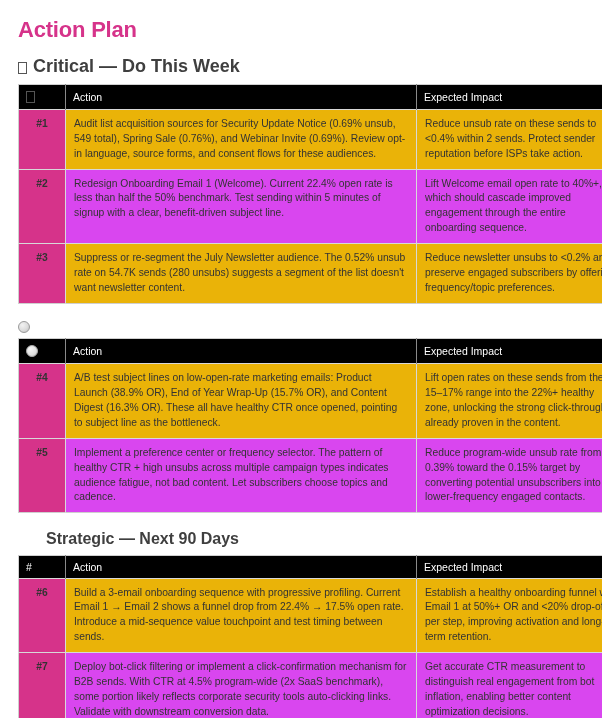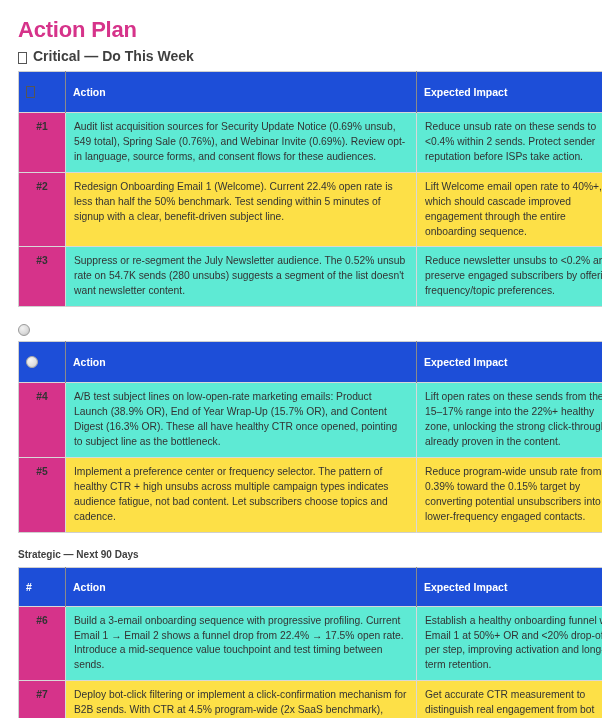--- a/index.html
+++ b/index.html
@@ -17,38 +17,39 @@
   .page {
     padding: 10px 18px 0 18px;
     box-sizing: border-box;
     width: 602px;
   }
   .page-title {
     color: #D6338A;
     font-size: 22px;
     font-weight: bold;
     letter-spacing: -0.2px;
-    margin: 8px 0 6px 0;
+    margin: 8px 0 14px 0;
     line-height: 1.1;
   }
   .section {
     margin-bottom: 16px;
   }
   .section-head {
-    font-size: 14px;
+    font-size: 18px;
     font-weight: bold;
     color: #3f3f3f;
     margin: 0 0 6px 0;
     display: flex;
     align-items: center;
     gap: 6px;
     line-height: 1.2;
   }
   .section-head.small {
-    font-size: 10px;
+    font-size: 16px;
+    margin-left: 28px;
   }
   .tofu-icon {
     display: inline-block;
     width: 9px;
     height: 12px;
     border: 1.2px solid #555;
     box-sizing: border-box;
     position: relative;
     top: 1px;
   }
@@ -67,26 +68,26 @@
     background: radial-gradient(circle at 35% 32%, #f6f6f6 0%, #e0e0e0 60%, #c2c2c2 100%);
     border-color: #a8a8a8;
   }
   table.action-table {
     border-collapse: collapse;
     width: 566px;
     table-layout: fixed;
     border: 1px solid #cfcfcf;
   }
   table.action-table th {
-    background: #1d4ed8;
+    background: #000000;
     color: #ffffff;
     font-size: 10.5px;
-    font-weight: bold;
+    font-weight: normal;
     text-align: left;
-    padding: 13px 7px;
+    padding: 5px 7px;
     border-right: 1px solid #8a8a8a;
     vertical-align: middle;
   }
   table.action-table th:last-child { border-right: none; }
   th.col-num { width: 32px; text-align: center; padding: 5px 2px; }
   th.col-action { width: 336px; }
   th.col-impact { width: 196px; }
   table.action-table td {
     font-size: 10.3px;
     line-height: 1.45;
@@ -100,22 +101,22 @@
   td.num {
     background: #D6338A;
     color: #ffffff;
     font-weight: bold;
     font-size: 10.5px;
     text-align: center;
     vertical-align: middle;
     border-right: 1px solid #c9c9c9;
     padding: 7px 2px;
   }
-  tr.odd td { background: #5eead4; }
-  tr.even td { background: #fde047; }
+  tr.odd td { background: #eab308; }
+  tr.even td { background: #d946ef; }
   tr.odd td.num, tr.even td.num { background: #D6338A; }
   .hdr-icon-cell { text-align: center; }
 </style>
 </head>
 <body>
 
 <div class="page">
 
   <div class="page-title">Action Plan</div>
 

